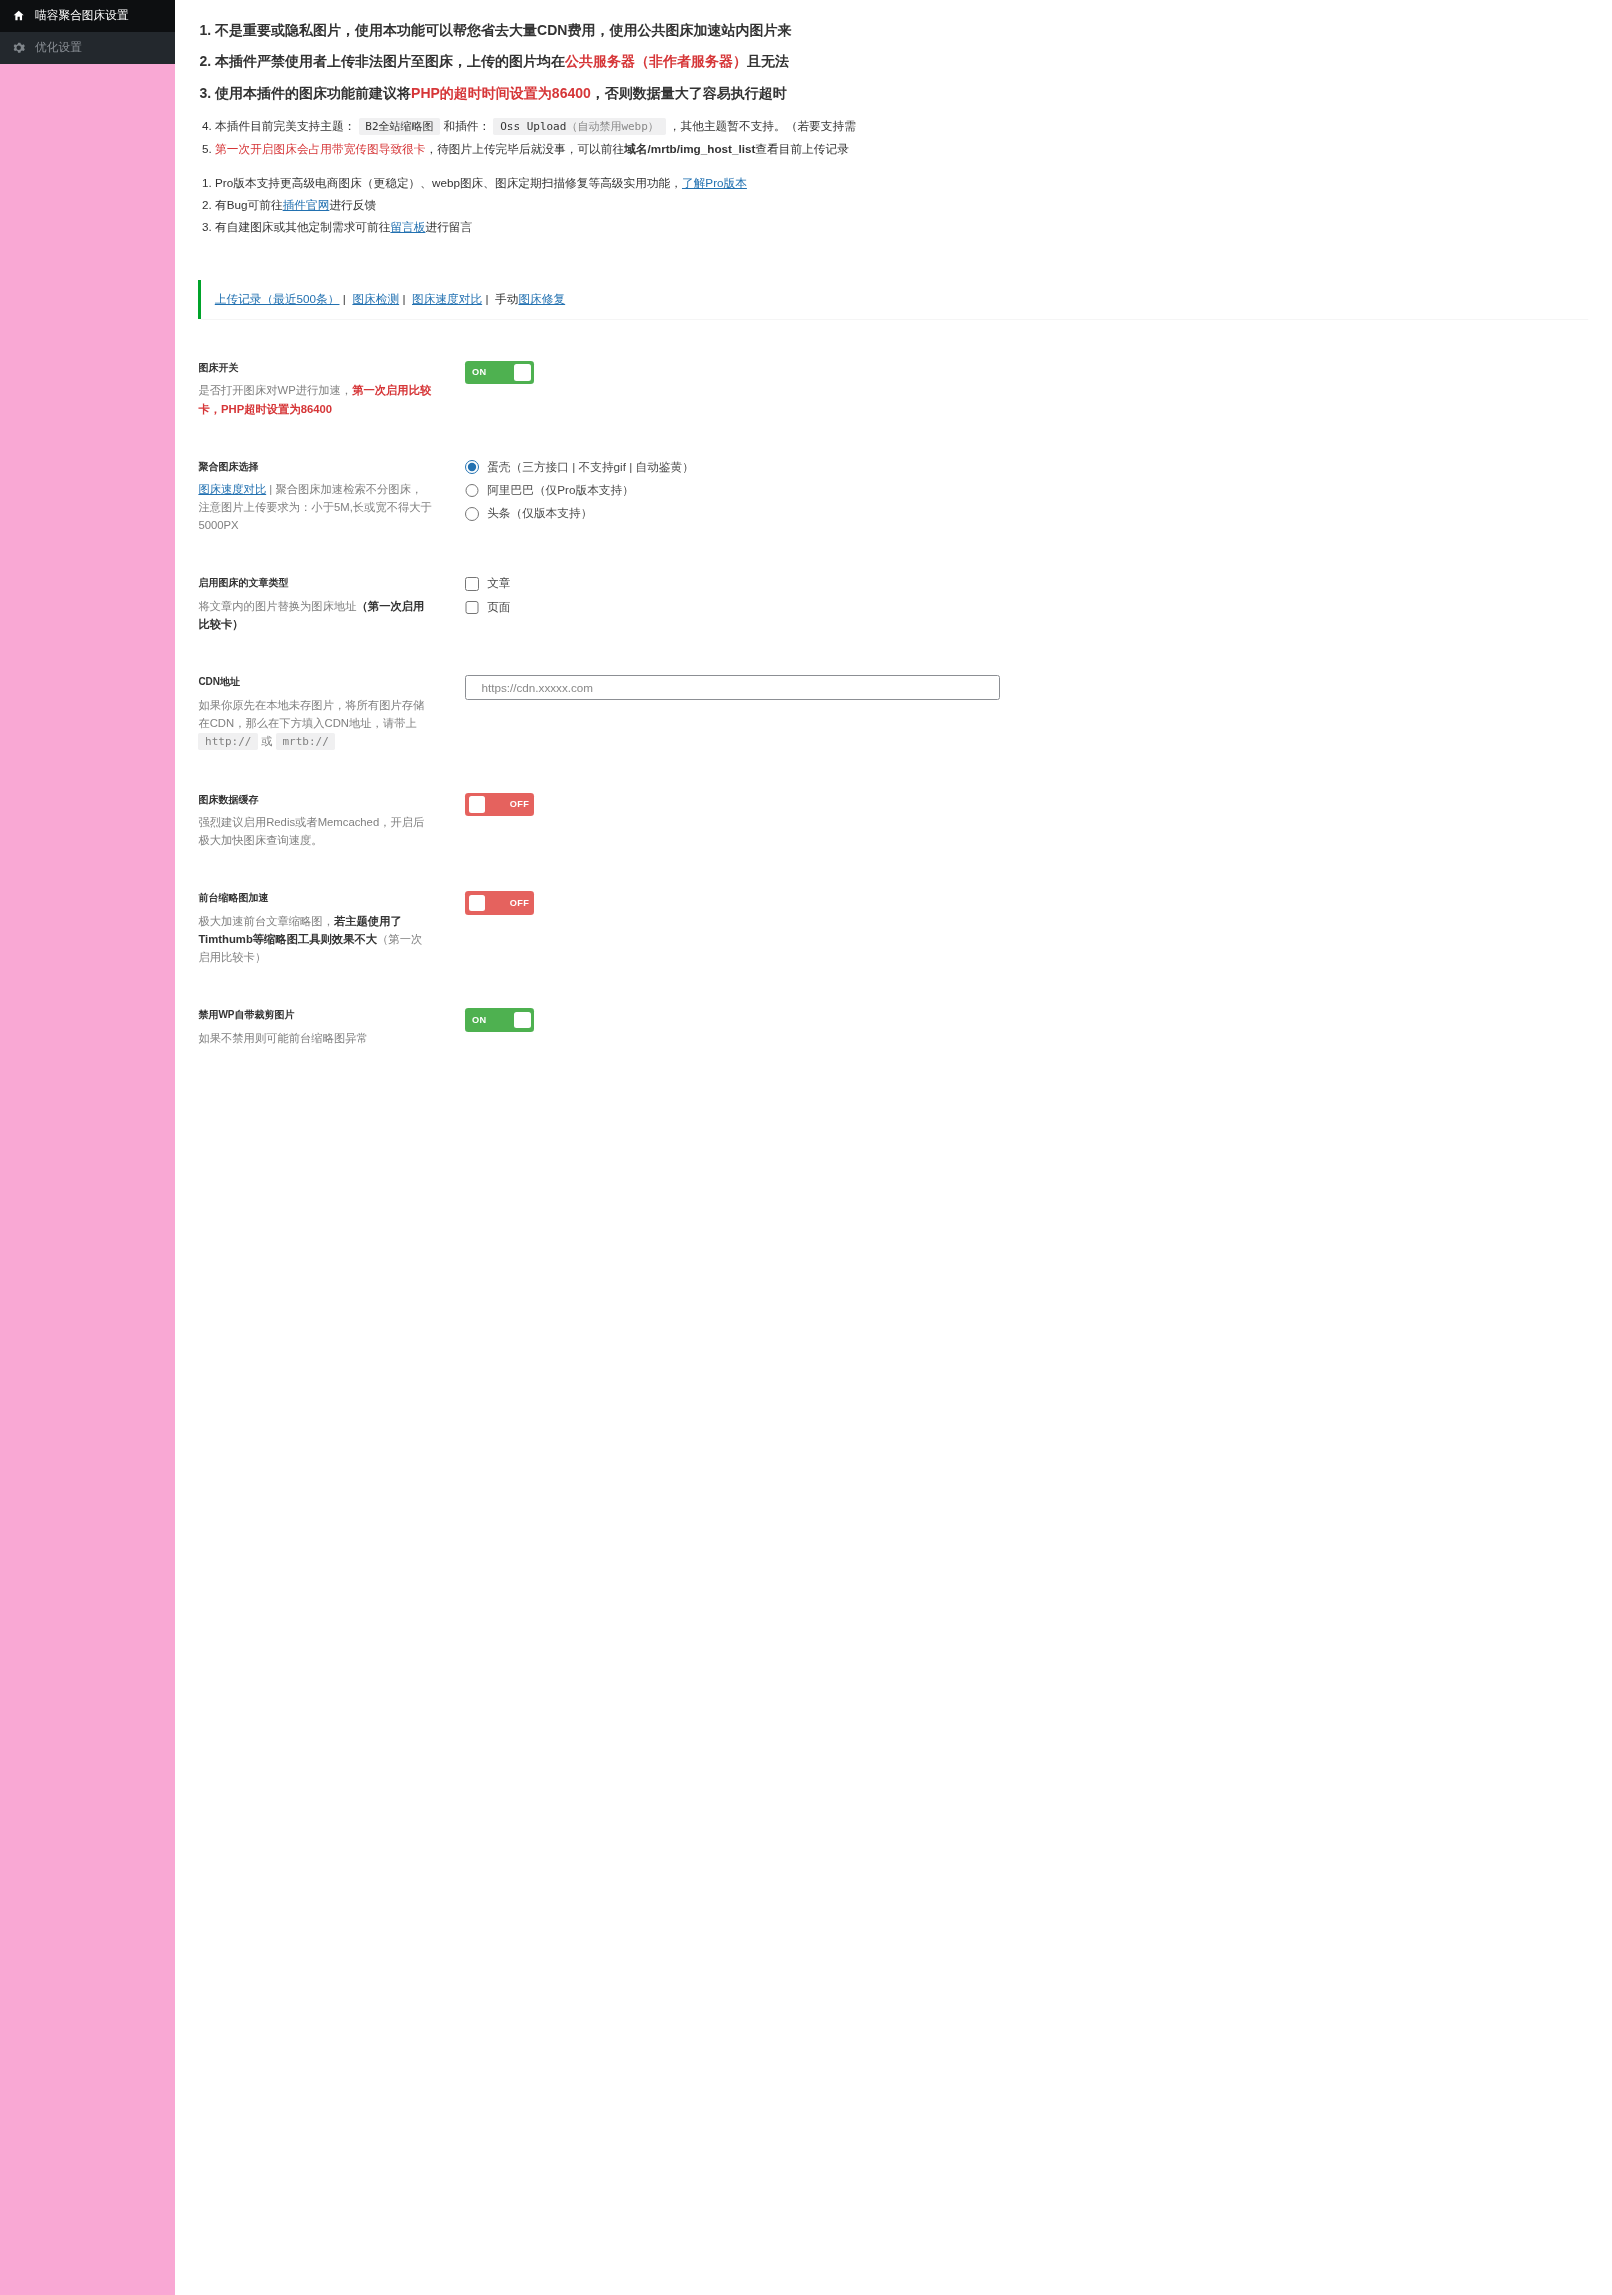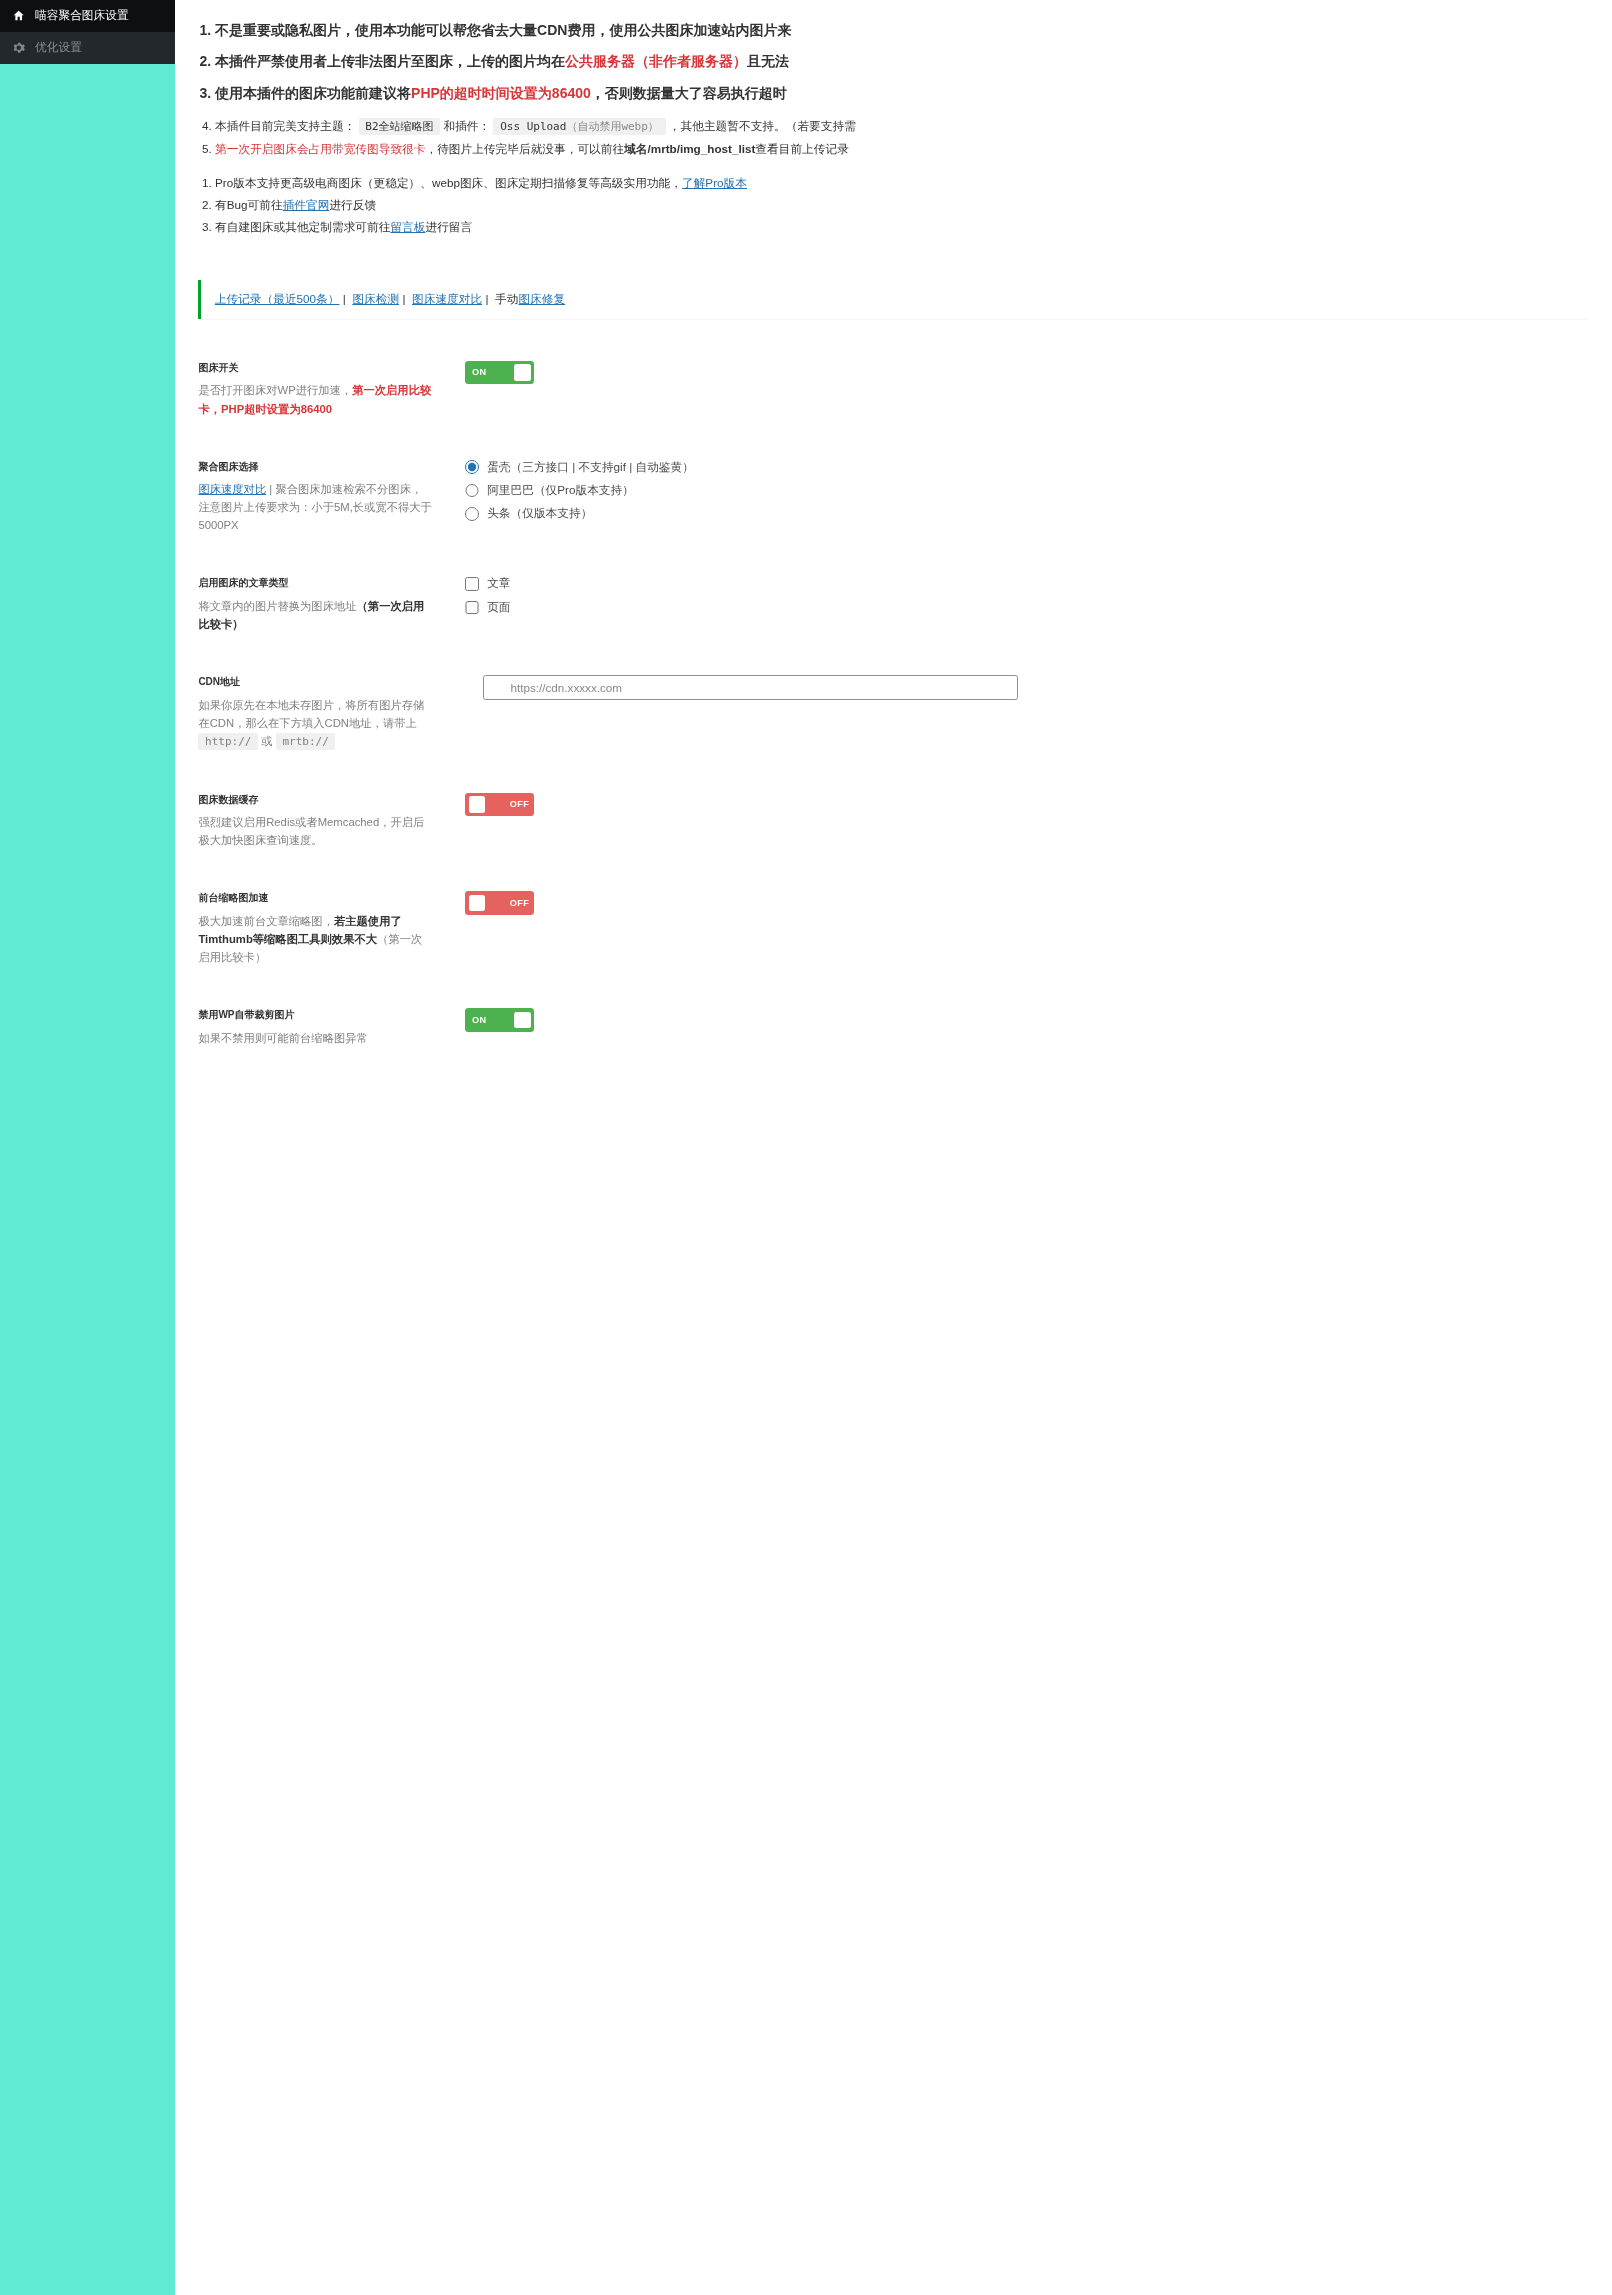--- a/index.html
+++ b/index.html
@@ -1,18 +1,18 @@
 <!DOCTYPE html>
 <html style="font-size:13.4px"><head>
 <meta charset="utf-8">
 <style>
 * { box-sizing: border-box; margin: 0; padding: 0; }
 body { font-family: -apple-system, "Helvetica Neue", Arial, "PingFang SC", "Microsoft YaHei", sans-serif; font-size: 11.7px; color: #333; background: #fff; }
 .layout { display: flex; min-height: 100vh; }
-.sidebar { width: 175px; background: #5eead4; color: #eee; flex-shrink: 0; }
+.sidebar { width: 175px; background: #f9a8d4; color: #eee; flex-shrink: 0; }
 .side-item { display: flex; align-items: center; padding: 8.4px 11.7px; font-size: 11.7px; cursor: pointer; }
 .side-item.active { background: #0d0f11; color: #fff; font-weight: 500; }
 .side-item.sub { color: #8b9096; background: #23282d; padding-left: 11.7px; }
 .side-item .ic { width: 16.7px; margin-right: 6.7px; display: inline-flex; }
 .content { flex: 1; padding: 0 0 50px 0; overflow-x: hidden; }
 .intro { padding: 16.7px 23.4px 0 23.4px; }
 .intro ol { list-style: decimal; padding-left: 16.7px; }
 .intro ol.big > li { font-size: 14px; font-weight: 700; line-height: 1.9; margin-bottom: 5px; }
 .intro ol.small { margin-top: 8.4px; }
 .intro ol.small > li { font-size: 11.7px; line-height: 1.9; font-weight: 400; }
@@ -33,21 +33,21 @@
 .toggle.on { background: #4eb150; }
 .toggle.off { background: #e5625e; }
 .toggle .txt { color: #fff; font-size: 9.2px; font-weight: 700; letter-spacing: 0.4px; }
 .toggle .knob { width: 16.7px; height: 16.7px; background: #fff; border-radius: 2.5px; position: absolute; top: 3.3px; }
 .toggle.on .knob { right: 3.3px; }
 .toggle.off .knob { left: 3.3px; }
 .toggle.on .txt { position: absolute; left: 6.7px; }
 .toggle.off .txt { position: absolute; right: 5px; }
 .radio-row, .chk-row { display: flex; align-items: center; gap: 8.4px; margin-bottom: 8.4px; font-size: 11.7px; color: #4a4a4a; }
 .radio-row input, .chk-row input { width: 13.4px; height: 13.4px; accent-color: #2271b1; cursor: pointer; }
-.txt-input { width: 100%; max-width: 535px; padding: 5px 26px; border: 0.8px solid #8c8f94; border-radius: 2.5px; font-size: 11.7px; background: #fff; color: #2c3338; margin-left: 18px; }
+.txt-input { width: 100%; max-width: 535px; padding: 5px 15px; border: 0.8px solid #8c8f94; border-radius: 2.5px; font-size: 11.7px; background: #fff; color: #2c3338; }
 .txt-input::placeholder { color: #888; }
 svg { display: block; }
 </style>
 </head>
 <body>
 
 <div class="layout">
   <aside class="sidebar">
     <div class="side-item active">
       <span class="ic">

